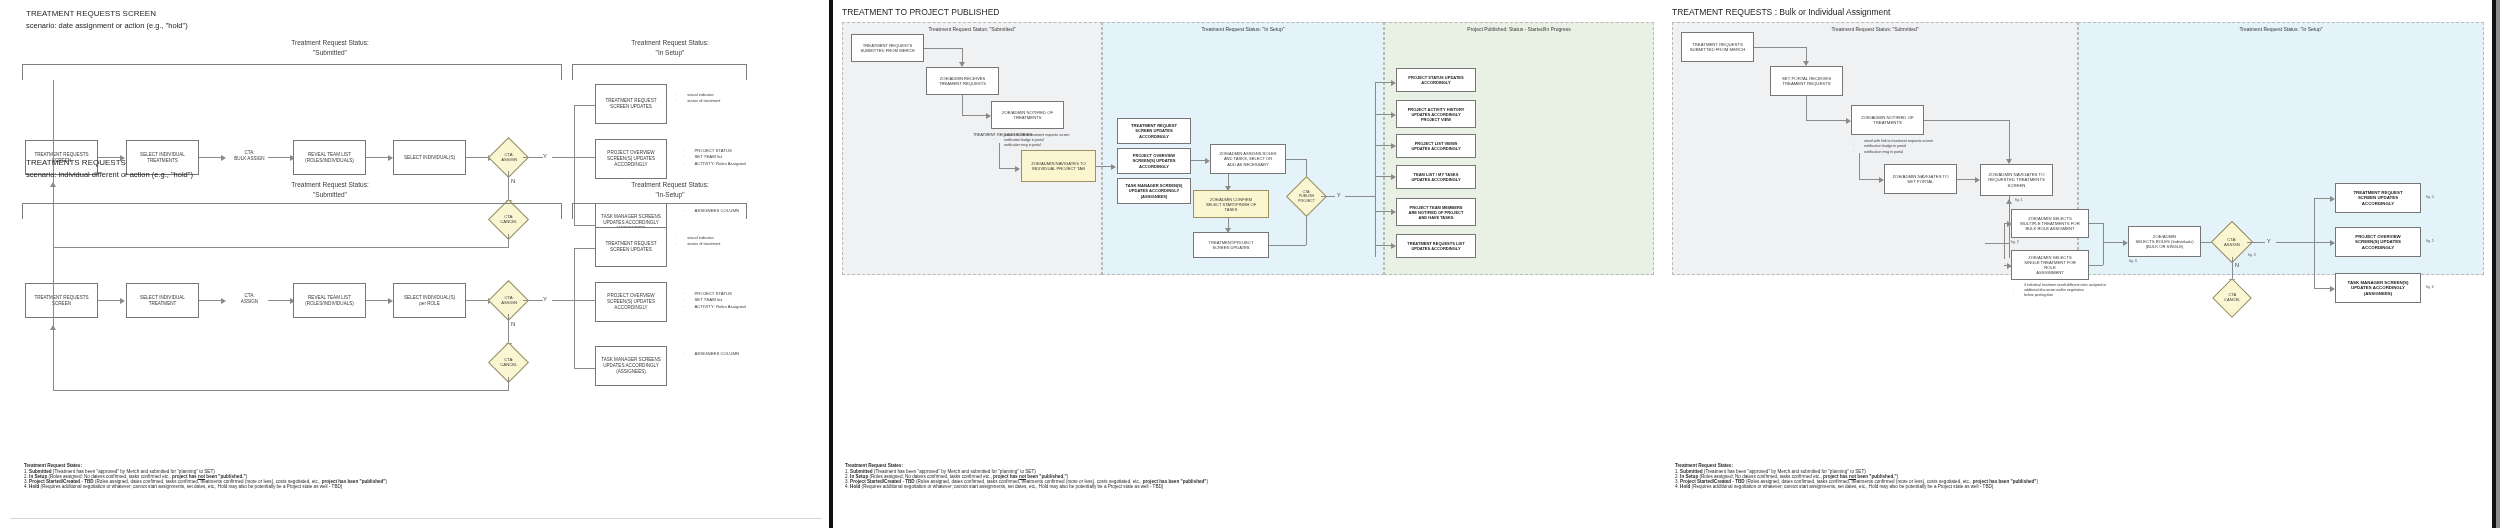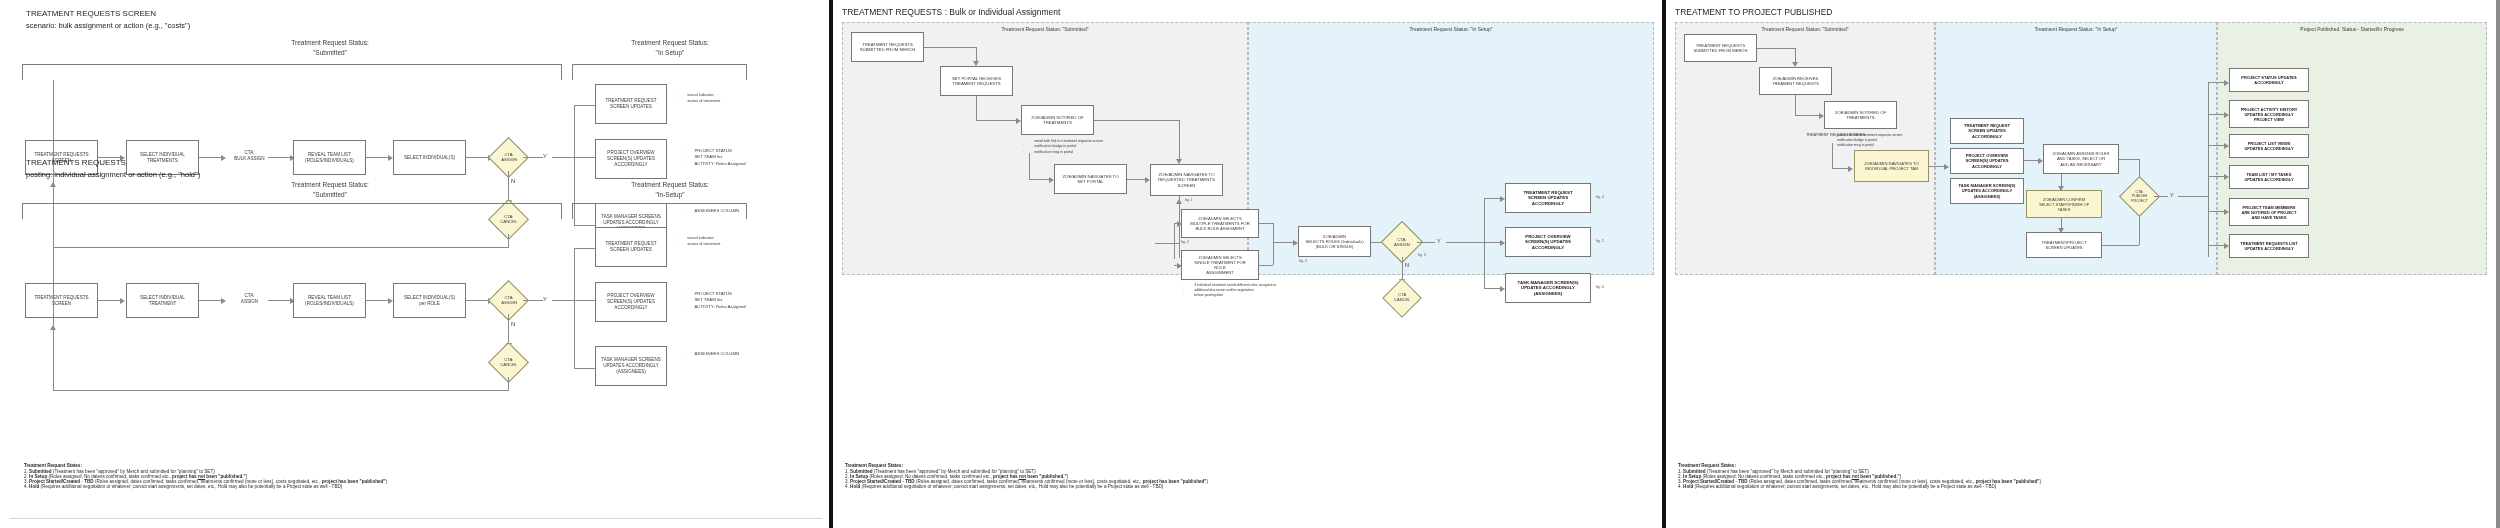--- a/index.html
+++ b/index.html
@@ -103,21 +103,21 @@
   .node.yel { background:#fcf6d0; border-color:#9a9263; }
 </style>
 </head>
 <body>
 
 <div class="sheet-row">
 
   <div class="panel p1">
 
     <div class="ttl" style="left:26px; top:9px; font-size:8px;">TREATMENT REQUESTS  SCREEN</div>
-    <div class="ttl" style="left:26px; top:21px; font-size:7.5px;">scenario: bulk assignment or action (e.g., "costs")</div>
+    <div class="ttl" style="left:26px; top:21px; font-size:7.5px;">scenario: date assignment or action (e.g., "hold")</div>
     <div class="txt" style="left:230px; top:38px; width:200px; text-align:center; font-size:6.5px; line-height:1.5;">Treatment Request Status:
 "Submitted"</div>
     <div class="txt" style="left:570px; top:38px; width:200px; text-align:center; font-size:6.5px; line-height:1.5;">Treatment Request Status:
 "In Setup"</div>
 
     <div class="bracket" style="left:22px; top:64px; width:540px; height:16px;"></div>
     <div class="bracket" style="left:572px; top:64px; width:175px; height:16px;"></div>
 
     <div class="node" style="left:25px; top:140px; width:73px; height:35px; font-size:4.6px;">TREATMENT REQUESTS
 SCREEN</div>
@@ -197,21 +197,21 @@
         </div>
       </div>
     <div class="bullets" id="p1a-b3" style="left:683px; top:208px; font-size:4.3px;">
         <div>
           <span class="dot">·</span>
           <span>ASSIGNEES COLUMN</span>
         </div>
       </div>
 
     <div class="ttl" style="left:26px; top:158px; font-size:8px; top:158px;">TREATMENTS REQUESTS</div>
-    <div class="ttl" style="left:26px; top:170px; font-size:7.5px;">posting: individual assignment or action (e.g., "hold")</div>
+    <div class="ttl" style="left:26px; top:170px; font-size:7.5px;">scenario: individual different or action (e.g., "hold")</div>
     <div class="txt" style="left:230px; top:180px; width:200px; text-align:center; font-size:6.5px; line-height:1.5;">Treatment Request Status:
 "Submitted"</div>
     <div class="txt" style="left:570px; top:180px; width:200px; text-align:center; font-size:6.5px; line-height:1.5;">Treatment Request Status:
 "In-Setup"</div>
 
     <div class="bracket" style="left:22px; top:203px; width:540px; height:16px;"></div>
     <div class="bracket" style="left:572px; top:203px; width:175px; height:16px;"></div>
 
     <div class="node" style="left:25px; top:283px; width:73px; height:35px; font-size:4.6px;">TREATMENT REQUESTS
 SCREEN</div>
@@ -303,20 +303,148 @@
       <div id="p1-notes-list">
           <div><span>1. </span><b>Submitted</b><span> (Treatment has been "approved" by Merch and submitted for "planning" to SET)</span></div>
           <div><span>2. </span><b>In Setup</b><span> (Roles assigned; No datess confirmed, tasks confirmed etc., </span><b>project has <u>not</u> been "published."</b><span>)</span></div>
           <div><span>3. </span><b>Project Started/Created  - TBD</b><span> (Roles assigned, dates confirmed, tasks confirmed, treatments confirmed (more or less), costs negotiated, etc., </span><b>project has been "published"</b><span>)</span></div>
           <div><span>4. </span><b>Hold</b><span> (Requires additional negotiation or whatever; cannot start assignments, set dates, etc., Hold may also be potentially be a Project state as well - TBD)</span></div>
         </div>
     </div>
     <div class="ln lnh" style="left:10px; top:518px; width:812px; background:#d6d6d6;"></div>
   </div>
 
+  <div class="panel p3">
+    <div class="hdr" style="left:9px; top:7px; font-size:8.5px;">TREATMENT TO PROJECT PUBLISHED</div>
+
+    <div class="lane lane-grey" style="left:9px; top:22px; width:260px; height:253px;"></div>
+    <div class="lane lane-blue" style="left:269px; top:22px; width:282px; height:253px;"></div>
+    <div class="lane lane-green" style="left:551px; top:22px; width:270px; height:253px;"></div>
+    <div class="txt" style="left:9px; top:26px; width:260px; text-align:center; font-size:5px;">Treatment Request Status: "Submitted"</div>
+    <div class="txt" style="left:269px; top:26px; width:282px; text-align:center; font-size:5px;">Treatment Request Status: "In Setup"</div>
+    <div class="txt" style="left:551px; top:26px; width:270px; text-align:center; font-size:5px;">Project Published: Status - Started/In Progress</div>
+
+    <div class="node" style="left:18px; top:34px; width:73px; height:28px; font-size:4.2px;">TREATMENT REQUESTS
+SUBMITTED FROM MERCH</div>
+    <div class="ln lnh" style="left:91px; top:48px; width:38px;"></div>
+    <div class="ln lnv" style="left:129px; top:48px; height:18px;"></div>
+    <div class="arrow down" style="left:126px; top:62px;"></div>
+    <div class="node" style="left:93px; top:67px; width:73px; height:28px; font-size:4.2px;">ZOE/ADMIN  RECEIVES
+TREAMENT REQUESTS</div>
+    <div class="ln lnv" style="left:129px; top:95px; height:20px;"></div>
+    <div class="ln lnh" style="left:129px; top:115px; width:26px;"></div>
+    <div class="arrow" style="left:153px; top:112.5px;"></div>
+    <div class="node" style="left:158px; top:101px; width:73px; height:28px; font-size:4.2px;">ZOE/ADMIN NOTIFIED OF
+TREATMENTS</div>
+    <div class="bullets" id="p3-bn" style="left:160px; top:133px; font-size:3.4px;">
+        <div>
+          <span class="dot">·</span>
+          <span>email with link to treatment requests screen</span>
+        </div>
+        <div>
+          <span class="dot">·</span>
+          <span>notification badge in portal</span>
+        </div>
+        <div>
+          <span class="dot">·</span>
+          <span>notification msg in portal</span>
+        </div>
+      </div>
+
+    <div class="txt" style="left:140px; top:133px; font-size:3.8px;">TREATMENT REQUEST SCREEN</div>
+    <div class="ln lnv" style="left:166px; top:143px; height:25px;"></div>
+    <div class="ln lnh" style="left:166px; top:168px; width:18px;"></div>
+    <div class="arrow" style="left:182px; top:165.5px;"></div>
+    <div class="node yel" style="left:188px; top:150px; width:75px; height:32px; font-size:4.2px;">ZOE/ADMIN NAVIGATES TO
+INDIVIDUAL PROJECT TAB</div>
+    <div class="ln lnh" style="left:263px; top:166px; width:17px;"></div>
+    <div class="arrow" style="left:278px; top:163.5px;"></div>
+
+    <div class="node b" style="left:284px; top:118px; width:74px; height:26px; font-size:4.1px;">TREATMENT REQUEST
+SCREEN UPDATES
+ACCORDINGLY</div>
+    <div class="node b" style="left:284px; top:148px; width:74px; height:26px; font-size:4.1px;">PROJECT OVERVIEW
+SCREEN(S)  UPDATES
+ACCORDINGLY</div>
+    <div class="node b" style="left:284px; top:178px; width:74px; height:26px; font-size:4.1px;">TASK MANAGER SCREEN(S)
+UPDATES ACCORDINGLY
+(ASSIGNEES)</div>
+
+    <div class="ln lnh" style="left:358px; top:160px; width:16px;"></div>
+    <div class="arrow" style="left:372px; top:157.5px;"></div>
+    <div class="node" style="left:377px; top:144px; width:76px; height:30px; font-size:4.1px;">ZOE/ADMIN ASSIGNS ROLES
+AND TASKS, SELECT OR
+ADD AS NECESSARY</div>
+    <div class="ln lnv" style="left:395px; top:174px; height:16px;"></div>
+    <div class="arrow down" style="left:392px; top:186px;"></div>
+    <div class="node yel" style="left:360px; top:190px; width:76px; height:28px; font-size:4px;">ZOE/ADMIN CONFIRM
+SELECT START/FINISH OF
+TASKS</div>
+    <div class="ln lnv" style="left:395px; top:218px; height:14px;"></div>
+    <div class="arrow down" style="left:392px; top:228px;"></div>
+    <div class="node" style="left:360px; top:232px; width:76px; height:26px; font-size:4.1px;">TREATMENT/PROJECT
+SCREEN UPDATES</div>
+
+    <div class="ln lnh" style="left:453px; top:159px; width:20px;"></div>
+    <div class="ln lnv" style="left:473px; top:159px; height:30px;"></div>
+    <div class="ln lnh" style="left:436px; top:245px; width:37px;"></div>
+    <div class="ln lnv" style="left:473px; top:205px; height:40px;"></div>
+    <div class="diamond" style="left:459px; top:182px; width:29px; height:29px;">
+        <span style="font-size:3.6px;">CTA:
+PUBLISH
+PROJECT</span>
+      </div>
+    <div class="ln lnh" style="left:488px; top:196px; width:14px;"></div>
+    <div class="txt" style="left:504px; top:192px; font-size:5.5px;">Y</div>
+    <div class="ln lnh" style="left:512px; top:196px; width:30px;"></div>
+    <div class="ln lnv" style="left:542px; top:82px; height:175px;"></div>
+
+    <div class="ln lnh" style="left:542px; top:82px; width:18px;"></div>
+    <div class="arrow" style="left:558px; top:79.5px;"></div>
+    <div class="node b" style="left:563px; top:68px; width:80px; height:24px; font-size:4px;">PROJECT STATUS UPDATES
+ACCORDINGLY</div>
+
+    <div class="ln lnh" style="left:542px; top:114px; width:18px;"></div>
+    <div class="arrow" style="left:558px; top:111.5px;"></div>
+    <div class="node b" style="left:563px; top:100px; width:80px; height:28px; font-size:4px;">PROJECT ACTIVITY HISTORY
+UPDATES ACCORDINGLY
+PROJECT VIEW</div>
+
+    <div class="ln lnh" style="left:542px; top:145px; width:18px;"></div>
+    <div class="arrow" style="left:558px; top:142.5px;"></div>
+    <div class="node b" style="left:563px; top:134px; width:80px; height:24px; font-size:4px;">PROJECT LIST VIEWS
+UPDATES ACCORDINGLY</div>
+
+    <div class="ln lnh" style="left:542px; top:176px; width:18px;"></div>
+    <div class="arrow" style="left:558px; top:173.5px;"></div>
+    <div class="node b" style="left:563px; top:165px; width:80px; height:24px; font-size:4px;">TEAM LIST / MY TASKS
+UPDATES ACCORDINGLY</div>
+
+    <div class="ln lnh" style="left:542px; top:211px; width:18px;"></div>
+    <div class="arrow" style="left:558px; top:208.5px;"></div>
+    <div class="node b" style="left:563px; top:198px; width:80px; height:28px; font-size:4px;">PROJECT TEAM MEMBERS
+ARE NOTIFIED OF PROJECT
+AND HAVE TASKS</div>
+
+    <div class="ln lnh" style="left:542px; top:245px; width:18px;"></div>
+    <div class="arrow" style="left:558px; top:242.5px;"></div>
+    <div class="node b" style="left:563px; top:234px; width:80px; height:24px; font-size:4px;">TREATMENT REQUESTS LIST
+UPDATES ACCORDINGLY</div>
+
+    <div class="notes" style="left:12px; top:463px; width:500px; font-size:4.6px;">
+      <div class="hd">Treatment Request States:</div>
+      <div id="p3-notes-list">
+          <div><span>1. </span><b>Submitted</b><span> (Treatment has been "approved" by Merch and submitted for "planning" to SET)</span></div>
+          <div><span>2. </span><b>In Setup</b><span> (Roles assigned; No datess confirmed, tasks confirmed etc., </span><b>project has <u>not</u> been "published."</b><span>)</span></div>
+          <div><span>3. </span><b>Project Started/Created  - TBD</b><span> (Roles assigned, dates confirmed, tasks confirmed, treatments confirmed (more or less), costs negotiated, etc., </span><b>project has been "published"</b><span>)</span></div>
+          <div><span>4. </span><b>Hold</b><span> (Requires additional negotiation or whatever; cannot start assignments, set dates, etc., Hold may also be potentially be a Project state as well - TBD)</span></div>
+        </div>
+    </div>
+  </div>
+
   <div class="panel p2">
     <div class="hdr" style="left:9px; top:7px; font-size:8.5px;">TREATMENT REQUESTS : Bulk or Individual Assignment</div>
 
     <div class="lane lane-grey" style="left:9px; top:22px; width:406px; height:253px;"></div>
     <div class="lane lane-blue" style="left:415px; top:22px; width:406px; height:253px;"></div>
     <div class="txt" style="left:9px; top:26px; width:406px; text-align:center; font-size:5px;">Treatment Request Status: "Submitted"</div>
     <div class="txt" style="left:415px; top:26px; width:406px; text-align:center; font-size:5px;">Treatment Request Status: "In Setup"</div>
 
     <div class="node" style="left:18px; top:32px; width:73px; height:30px; font-size:4.3px;">TREATMENT REQUESTS
 SUBMITTED FROM MERCH</div>
@@ -445,141 +573,13 @@
       <div class="hd">Treatment Request States:</div>
       <div id="p2-notes-list">
           <div><span>1. </span><b>Submitted</b><span> (Treatment has been "approved" by Merch and submitted for "planning" to SET)</span></div>
           <div><span>2. </span><b>In Setup</b><span> (Roles assigned; No datess confirmed, tasks confirmed etc., </span><b>project has <u>not</u> been "published."</b><span>)</span></div>
           <div><span>3. </span><b>Project Started/Created  - TBD</b><span> (Roles assigned, dates confirmed, tasks confirmed, treatments confirmed (more or less), costs negotiated, etc., </span><b>project has been "published"</b><span>)</span></div>
           <div><span>4. </span><b>Hold</b><span> (Requires additional negotiation or whatever; cannot start assignments, set dates, etc., Hold may also be potentially be a Project state as well - TBD)</span></div>
         </div>
     </div>
   </div>
 
-  <div class="panel p3">
-    <div class="hdr" style="left:9px; top:7px; font-size:8.5px;">TREATMENT TO PROJECT PUBLISHED</div>
-
-    <div class="lane lane-grey" style="left:9px; top:22px; width:260px; height:253px;"></div>
-    <div class="lane lane-blue" style="left:269px; top:22px; width:282px; height:253px;"></div>
-    <div class="lane lane-green" style="left:551px; top:22px; width:270px; height:253px;"></div>
-    <div class="txt" style="left:9px; top:26px; width:260px; text-align:center; font-size:5px;">Treatment Request Status: "Submitted"</div>
-    <div class="txt" style="left:269px; top:26px; width:282px; text-align:center; font-size:5px;">Treatment Request Status: "In Setup"</div>
-    <div class="txt" style="left:551px; top:26px; width:270px; text-align:center; font-size:5px;">Project Published: Status - Started/In Progress</div>
-
-    <div class="node" style="left:18px; top:34px; width:73px; height:28px; font-size:4.2px;">TREATMENT REQUESTS
-SUBMITTED FROM MERCH</div>
-    <div class="ln lnh" style="left:91px; top:48px; width:38px;"></div>
-    <div class="ln lnv" style="left:129px; top:48px; height:18px;"></div>
-    <div class="arrow down" style="left:126px; top:62px;"></div>
-    <div class="node" style="left:93px; top:67px; width:73px; height:28px; font-size:4.2px;">ZOE/ADMIN  RECEIVES
-TREAMENT REQUESTS</div>
-    <div class="ln lnv" style="left:129px; top:95px; height:20px;"></div>
-    <div class="ln lnh" style="left:129px; top:115px; width:26px;"></div>
-    <div class="arrow" style="left:153px; top:112.5px;"></div>
-    <div class="node" style="left:158px; top:101px; width:73px; height:28px; font-size:4.2px;">ZOE/ADMIN NOTIFIED OF
-TREATMENTS</div>
-    <div class="bullets" id="p3-bn" style="left:160px; top:133px; font-size:3.4px;">
-        <div>
-          <span class="dot">·</span>
-          <span>email with link to treatment requests screen</span>
-        </div>
-        <div>
-          <span class="dot">·</span>
-          <span>notification badge in portal</span>
-        </div>
-        <div>
-          <span class="dot">·</span>
-          <span>notification msg in portal</span>
-        </div>
-      </div>
-
-    <div class="txt" style="left:140px; top:133px; font-size:3.8px;">TREATMENT REQUEST SCREEN</div>
-    <div class="ln lnv" style="left:166px; top:143px; height:25px;"></div>
-    <div class="ln lnh" style="left:166px; top:168px; width:18px;"></div>
-    <div class="arrow" style="left:182px; top:165.5px;"></div>
-    <div class="node yel" style="left:188px; top:150px; width:75px; height:32px; font-size:4.2px;">ZOE/ADMIN NAVIGATES TO
-INDIVIDUAL PROJECT TAB</div>
-    <div class="ln lnh" style="left:263px; top:166px; width:17px;"></div>
-    <div class="arrow" style="left:278px; top:163.5px;"></div>
-
-    <div class="node b" style="left:284px; top:118px; width:74px; height:26px; font-size:4.1px;">TREATMENT REQUEST
-SCREEN UPDATES
-ACCORDINGLY</div>
-    <div class="node b" style="left:284px; top:148px; width:74px; height:26px; font-size:4.1px;">PROJECT OVERVIEW
-SCREEN(S)  UPDATES
-ACCORDINGLY</div>
-    <div class="node b" style="left:284px; top:178px; width:74px; height:26px; font-size:4.1px;">TASK MANAGER SCREEN(S)
-UPDATES ACCORDINGLY
-(ASSIGNEES)</div>
-
-    <div class="ln lnh" style="left:358px; top:160px; width:16px;"></div>
-    <div class="arrow" style="left:372px; top:157.5px;"></div>
-    <div class="node" style="left:377px; top:144px; width:76px; height:30px; font-size:4.1px;">ZOE/ADMIN ASSIGNS ROLES
-AND TASKS, SELECT OR
-ADD AS NECESSARY</div>
-    <div class="ln lnv" style="left:395px; top:174px; height:16px;"></div>
-    <div class="arrow down" style="left:392px; top:186px;"></div>
-    <div class="node yel" style="left:360px; top:190px; width:76px; height:28px; font-size:4px;">ZOE/ADMIN CONFIRM
-SELECT START/FINISH OF
-TASKS</div>
-    <div class="ln lnv" style="left:395px; top:218px; height:14px;"></div>
-    <div class="arrow down" style="left:392px; top:228px;"></div>
-    <div class="node" style="left:360px; top:232px; width:76px; height:26px; font-size:4.1px;">TREATMENT/PROJECT
-SCREEN UPDATES</div>
-
-    <div class="ln lnh" style="left:453px; top:159px; width:20px;"></div>
-    <div class="ln lnv" style="left:473px; top:159px; height:30px;"></div>
-    <div class="ln lnh" style="left:436px; top:245px; width:37px;"></div>
-    <div class="ln lnv" style="left:473px; top:205px; height:40px;"></div>
-    <div class="diamond" style="left:459px; top:182px; width:29px; height:29px;">
-        <span style="font-size:3.6px;">CTA:
-PUBLISH
-PROJECT</span>
-      </div>
-    <div class="ln lnh" style="left:488px; top:196px; width:14px;"></div>
-    <div class="txt" style="left:504px; top:192px; font-size:5.5px;">Y</div>
-    <div class="ln lnh" style="left:512px; top:196px; width:30px;"></div>
-    <div class="ln lnv" style="left:542px; top:82px; height:175px;"></div>
-
-    <div class="ln lnh" style="left:542px; top:82px; width:18px;"></div>
-    <div class="arrow" style="left:558px; top:79.5px;"></div>
-    <div class="node b" style="left:563px; top:68px; width:80px; height:24px; font-size:4px;">PROJECT STATUS UPDATES
-ACCORDINGLY</div>
-
-    <div class="ln lnh" style="left:542px; top:114px; width:18px;"></div>
-    <div class="arrow" style="left:558px; top:111.5px;"></div>
-    <div class="node b" style="left:563px; top:100px; width:80px; height:28px; font-size:4px;">PROJECT ACTIVITY HISTORY
-UPDATES ACCORDINGLY
-PROJECT VIEW</div>
-
-    <div class="ln lnh" style="left:542px; top:145px; width:18px;"></div>
-    <div class="arrow" style="left:558px; top:142.5px;"></div>
-    <div class="node b" style="left:563px; top:134px; width:80px; height:24px; font-size:4px;">PROJECT LIST VIEWS
-UPDATES ACCORDINGLY</div>
-
-    <div class="ln lnh" style="left:542px; top:176px; width:18px;"></div>
-    <div class="arrow" style="left:558px; top:173.5px;"></div>
-    <div class="node b" style="left:563px; top:165px; width:80px; height:24px; font-size:4px;">TEAM LIST / MY TASKS
-UPDATES ACCORDINGLY</div>
-
-    <div class="ln lnh" style="left:542px; top:211px; width:18px;"></div>
-    <div class="arrow" style="left:558px; top:208.5px;"></div>
-    <div class="node b" style="left:563px; top:198px; width:80px; height:28px; font-size:4px;">PROJECT TEAM MEMBERS
-ARE NOTIFIED OF PROJECT
-AND HAVE TASKS</div>
-
-    <div class="ln lnh" style="left:542px; top:245px; width:18px;"></div>
-    <div class="arrow" style="left:558px; top:242.5px;"></div>
-    <div class="node b" style="left:563px; top:234px; width:80px; height:24px; font-size:4px;">TREATMENT REQUESTS LIST
-UPDATES ACCORDINGLY</div>
-
-    <div class="notes" style="left:12px; top:463px; width:500px; font-size:4.6px;">
-      <div class="hd">Treatment Request States:</div>
-      <div id="p3-notes-list">
-          <div><span>1. </span><b>Submitted</b><span> (Treatment has been "approved" by Merch and submitted for "planning" to SET)</span></div>
-          <div><span>2. </span><b>In Setup</b><span> (Roles assigned; No datess confirmed, tasks confirmed etc., </span><b>project has <u>not</u> been "published."</b><span>)</span></div>
-          <div><span>3. </span><b>Project Started/Created  - TBD</b><span> (Roles assigned, dates confirmed, tasks confirmed, treatments confirmed (more or less), costs negotiated, etc., </span><b>project has been "published"</b><span>)</span></div>
-          <div><span>4. </span><b>Hold</b><span> (Requires additional negotiation or whatever; cannot start assignments, set dates, etc., Hold may also be potentially be a Project state as well - TBD)</span></div>
-        </div>
-    </div>
-  </div>
-
 </div>
 
 </body></html>

